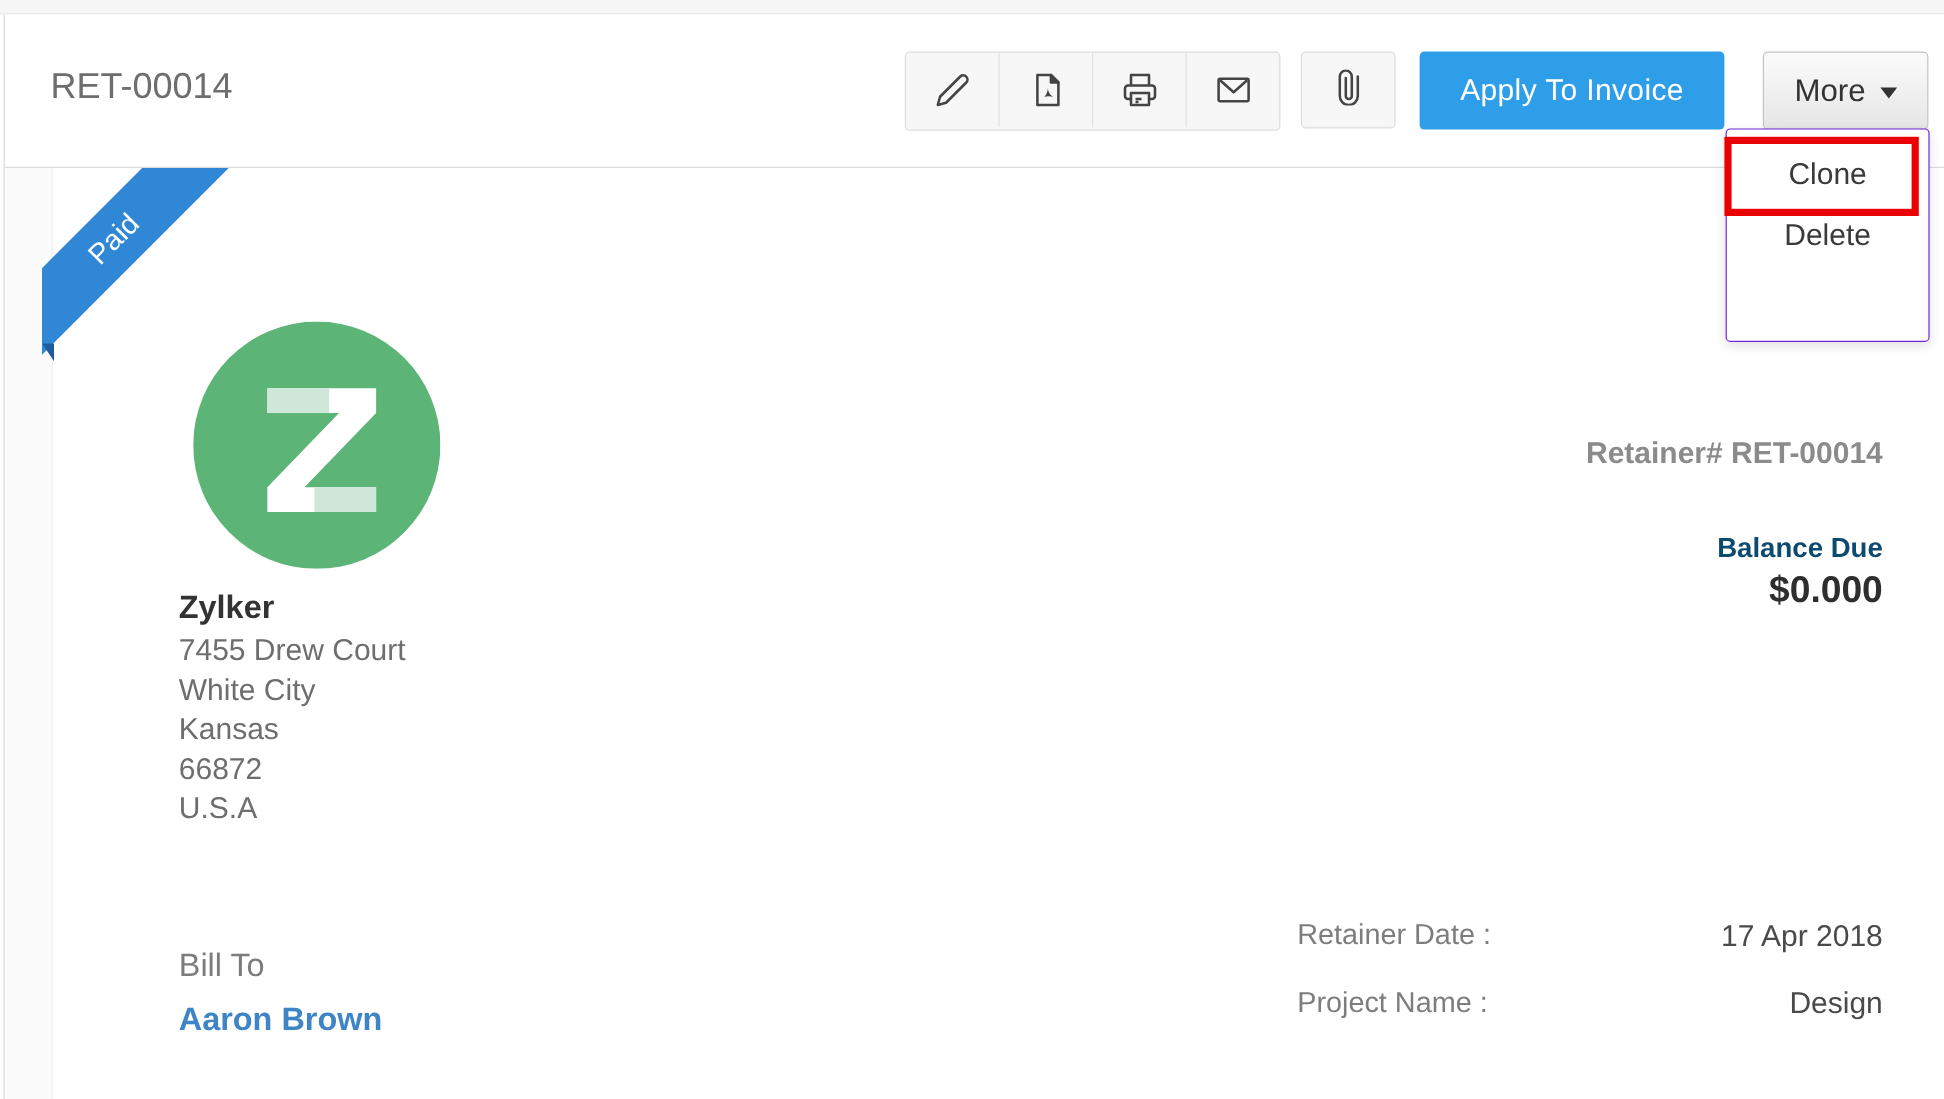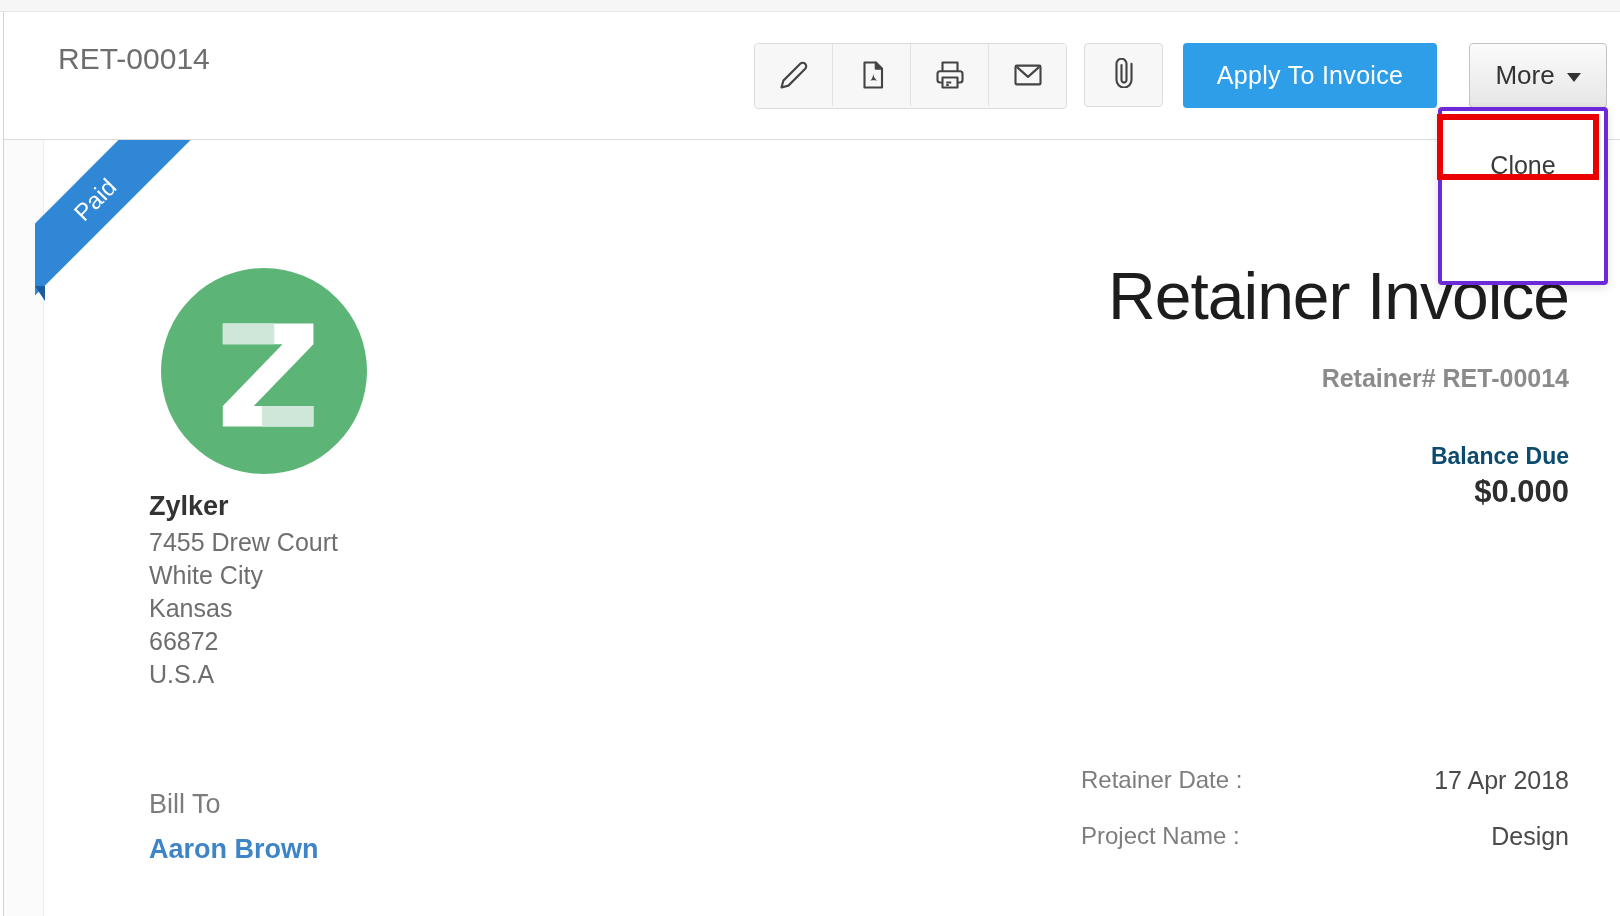--- a/index.html
+++ b/index.html
@@ -6,38 +6,38 @@
   .stage{position:relative;width:1620px;height:916px;overflow:hidden;
          font-family:"Liberation Sans","DejaVu Sans",sans-serif;background:#fff;}
 
   
   .topstrip{position:absolute;left:0;top:0;width:1620px;height:11px;background:#f6f6f6;border-bottom:1px solid #e8e8e8;}
   .leftline{position:absolute;left:3px;top:12px;width:1px;height:904px;background:#d4d4d4;}
   .gutter{position:absolute;left:4px;top:140px;width:39px;height:776px;background:#fbfbfb;}
 
   
   .header{position:absolute;left:4px;top:12px;width:1616px;height:127px;background:#fff;border-bottom:1px solid #dcdcdc;}
-  .doc-id{position:absolute;left:38px;top:30px;font-size:30px;color:#6e6e6e;font-weight:400;margin-left:16px;}
+  .doc-id{position:absolute;left:38px;top:44px;font-size:30px;color:#6e6e6e;font-weight:400;}
 
   .btn{box-sizing:border-box;position:absolute;display:flex;align-items:center;justify-content:center;cursor:pointer;}
   .icon-group{position:absolute;left:750px;top:31px;height:64px;display:flex;border:1px solid #dcdcdc;border-radius:4px;overflow:hidden;background:#f7f7f7;}
   .icon-btn{width:77px;height:62px;display:flex;align-items:center;justify-content:center;background:#f7f7f7;border-left:1px solid #e2e2e2;cursor:pointer;}
   .icon-btn:first-child{border-left:none;}
   .icon-btn svg{display:block;}
   .clip-btn{left:1080px;top:31px;width:79px;height:64px;background:#f7f7f7;border:1px solid #dcdcdc;border-radius:4px;}
   .apply-btn{left:1179px;top:31px;width:254px;height:65px;background:#2f9ee9;border:none;border-radius:4px;
              color:#fff;font-size:25px;font-weight:500;letter-spacing:.3px;}
   .more-btn{left:1465px;top:31px;width:138px;height:65px;background:linear-gradient(#fbfbfb,#e6e6e6);
             border:1px solid #c3c3c3;border-radius:4px;color:#333;font-size:26px;}
   .caret{display:inline-block;width:0;height:0;border-left:7px solid transparent;border-right:7px solid transparent;
          border-top:9px solid #333;margin-left:12px;position:relative;top:2px;}
 
   
   .dropdown{position:absolute;left:1438px;top:107px;width:170px;height:178px;box-sizing:border-box;background:#fff;
-            border:4px solid #6d28d9;border-radius:4px;box-shadow:0 3px 10px rgba(0,0,0,.12);z-index:50;padding-top:29px;}
+            border:1px solid #6d28d9;border-radius:4px;box-shadow:0 3px 10px rgba(0,0,0,.12);z-index:50;padding-top:12px;}
   .dropdown-item{height:51px;line-height:51px;text-align:center;font-size:25px;color:#3a3a3a;cursor:pointer;}
   .highlight-box{position:absolute;left:1437px;top:114px;width:162px;height:66px;box-sizing:border-box;
                  border:6px solid #ea0000;z-index:60;pointer-events:none;}
 
   
   .paper{position:absolute;left:43px;top:140px;width:1577px;height:776px;background:#fff;border-left:1px solid #ededed;}
 
   
   .ribbon-clip{position:absolute;left:-9px;top:0;width:170px;height:170px;overflow:hidden;pointer-events:none;}
   .ribbon-band{position:absolute;left:-90px;top:34px;width:300px;height:51px;line-height:51px;background:#2f87d5;
@@ -148,32 +148,32 @@
       </svg>
     </div>
 
     <div class="company-name">Zylker</div>
     <div class="addr l0">7455 Drew Court</div>
     <div class="addr l1">White City</div>
     <div class="addr l2">Kansas</div>
     <div class="addr l3">66872</div>
     <div class="addr l4">U.S.A</div>
 
-    <div class="doc-title">Retainer Invoice</div>
     <div class="retainer-no">Retainer# RET-00014</div>
     <div class="balance-label">Balance Due</div>
     <div class="balance-value">$0.000</div>
 
     <div class="bill-to">Bill To</div>
     <div class="bill-name">Aaron Brown</div>
 
     <div class="frow-label r1">Retainer Date :</div>
     <div class="frow-value r1">17 Apr 2018</div>
     <div class="frow-label r2">Project Name :</div>
     <div class="frow-value r2">Design</div>
   </div>
 
   <div class="dropdown">
     <div class="dropdown-item">Clone</div>
+    <div class="dropdown-item">Delete</div>
   </div>
   <div class="highlight-box"></div>
 
 </div>
 
 </body></html>

